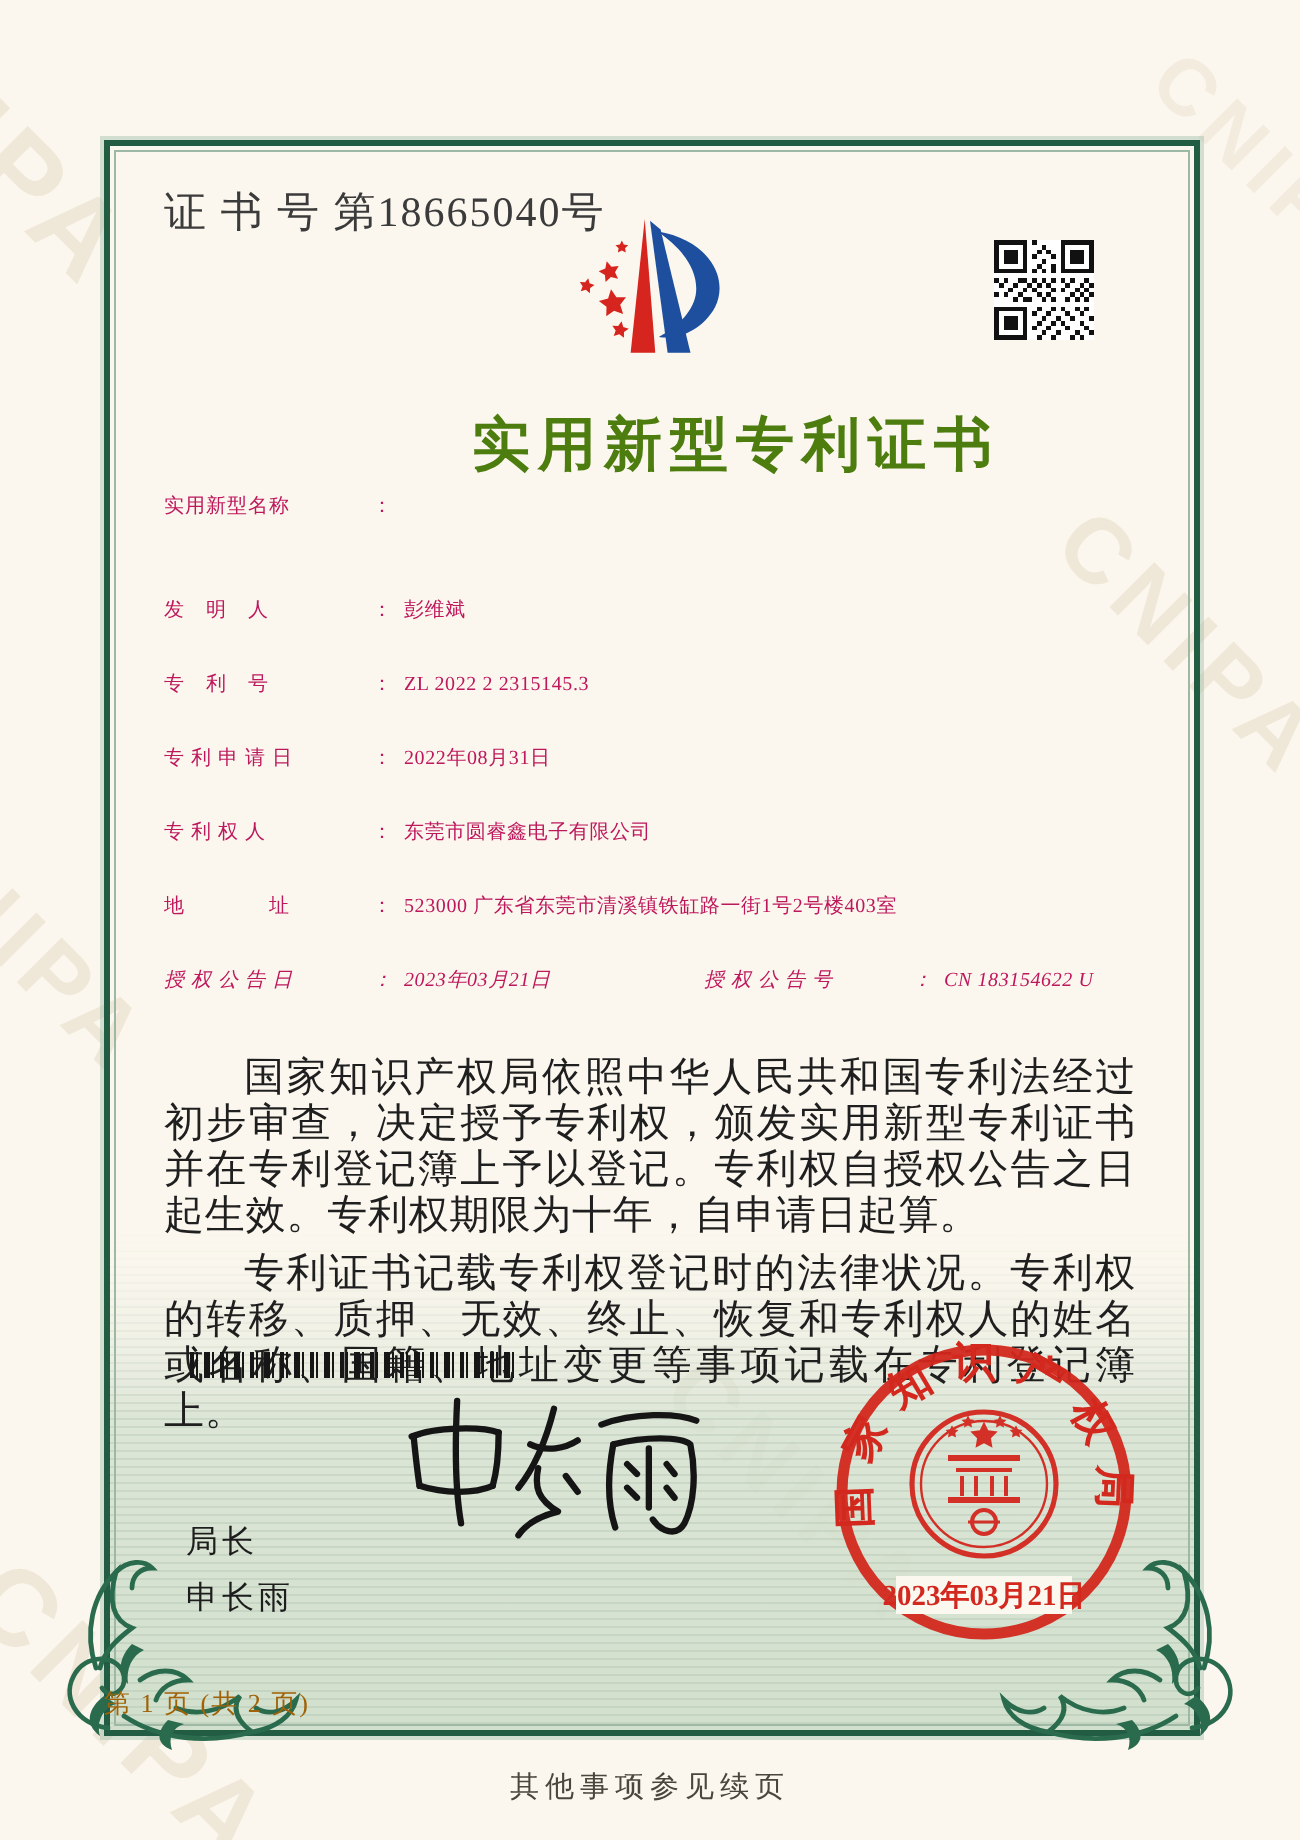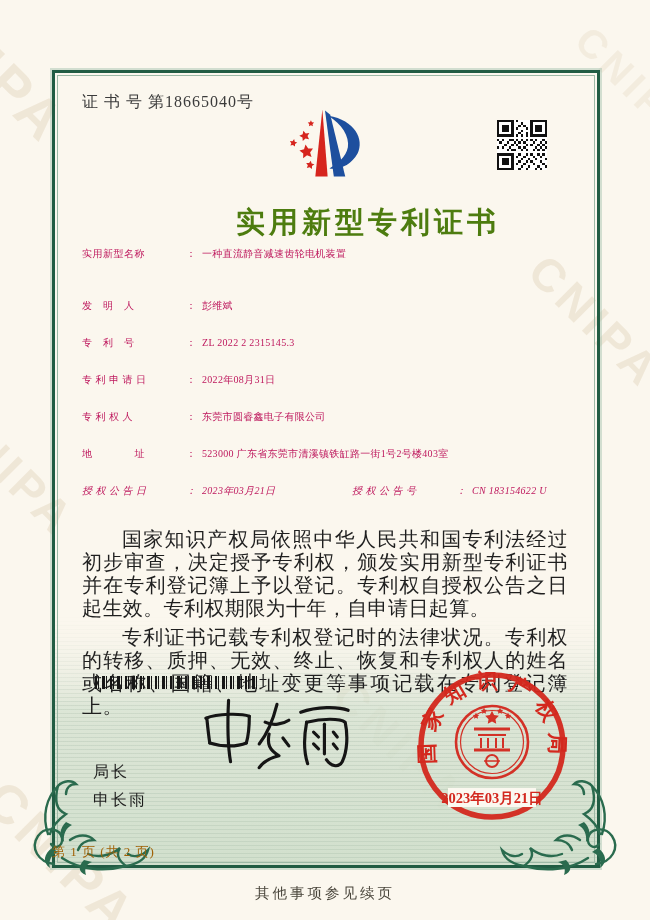--- a/index.html
+++ b/index.html
@@ -29,21 +29,21 @@
   .frame-inner{position:absolute;inset:2px;border:1px solid #9db9a6;}
   .tint{
     position:absolute;left:0;right:0;bottom:0;height:252px;
     background:
       repeating-linear-gradient(180deg, rgba(96,130,108,.13) 0 1px, rgba(0,0,0,0) 1px 4px),
       linear-gradient(180deg, rgba(212,225,208,0) 0%, rgba(212,225,208,.8) 38%, rgba(207,222,203,.95) 100%);
     -webkit-mask-image:linear-gradient(180deg,transparent 0,#000 95px);
     mask-image:linear-gradient(180deg,transparent 0,#000 95px);
   }
   
-  .cert-no{position:absolute;left:82px;top:92px;font-size:16px;letter-spacing:1px;color:#3b3b3b;z-index:2;}
+  .cert-no{position:absolute;left:82px;top:92px;font-size:21px;letter-spacing:1px;color:#3b3b3b;z-index:2;}
   .logo{position:absolute;left:280px;top:106px;z-index:2;}
   .qr{position:absolute;left:497px;top:120px;z-index:2;}
   .title{
     position:absolute;left:52px;top:203px;width:632px;text-align:center;
     font-size:29px;font-weight:bold;letter-spacing:4px;color:#4d7c0f;z-index:2;
   }
   
   .fields{position:absolute;left:82px;top:243px;width:492px;z-index:2;font-size:10px;color:#be185d;}
   .frow{display:flex;align-items:baseline;line-height:22px;margin-bottom:15px;white-space:nowrap;}
   .frow.first{margin-bottom:30px;}
@@ -147,21 +147,20 @@
                M9,20h1v1h-1z M12,20h1v1h-1z M16,20h1v1h-1z M18,20h1v1h-1z"></path>
     </g>
   </svg>
 
   <div class="title">实用新型专利证书</div>
 
   <div class="fields">
     <div class="frow first">
       <span class="flabel">实用新型名称</span>
         <span class="fcolon">：</span>
-        <span class="fvalue">一种直流静音减速齿轮电机装置</span>
     </div>
     <div class="frow">
       <span class="flabel">发　明　人</span>
         <span class="fcolon">：</span>
         <span class="fvalue">彭维斌</span>
     </div>
     <div class="frow">
       <span class="flabel">专　利　号</span>
         <span class="fcolon">：</span>
         <span class="fvalue">ZL 2022 2 2315145.3</span>

